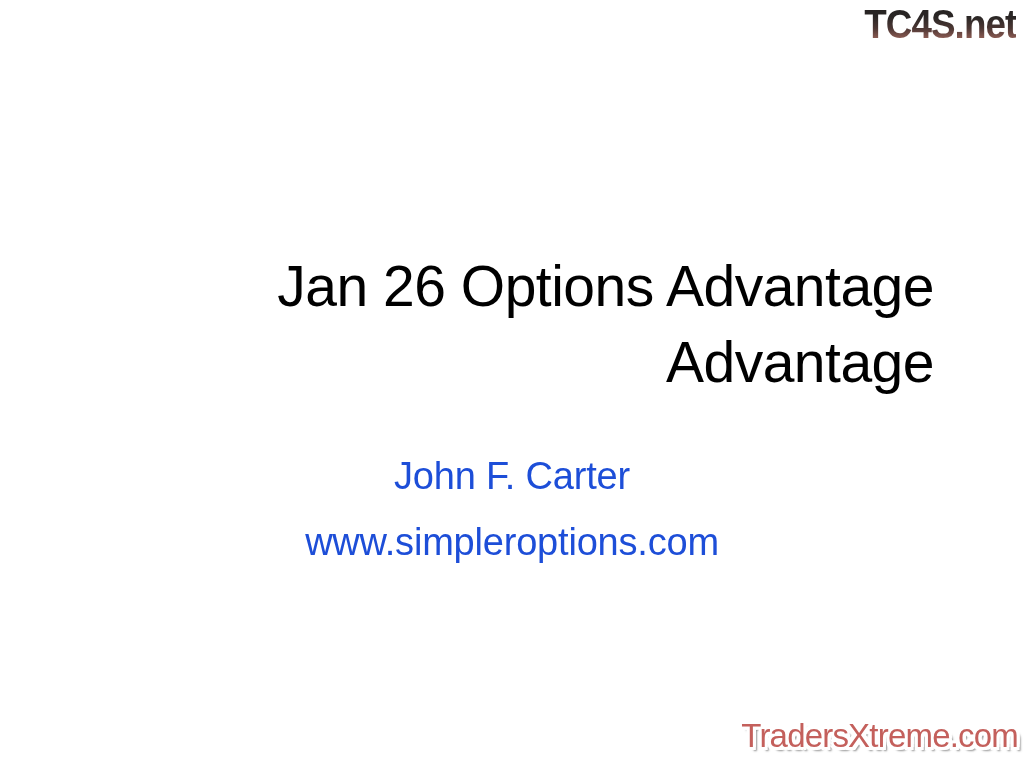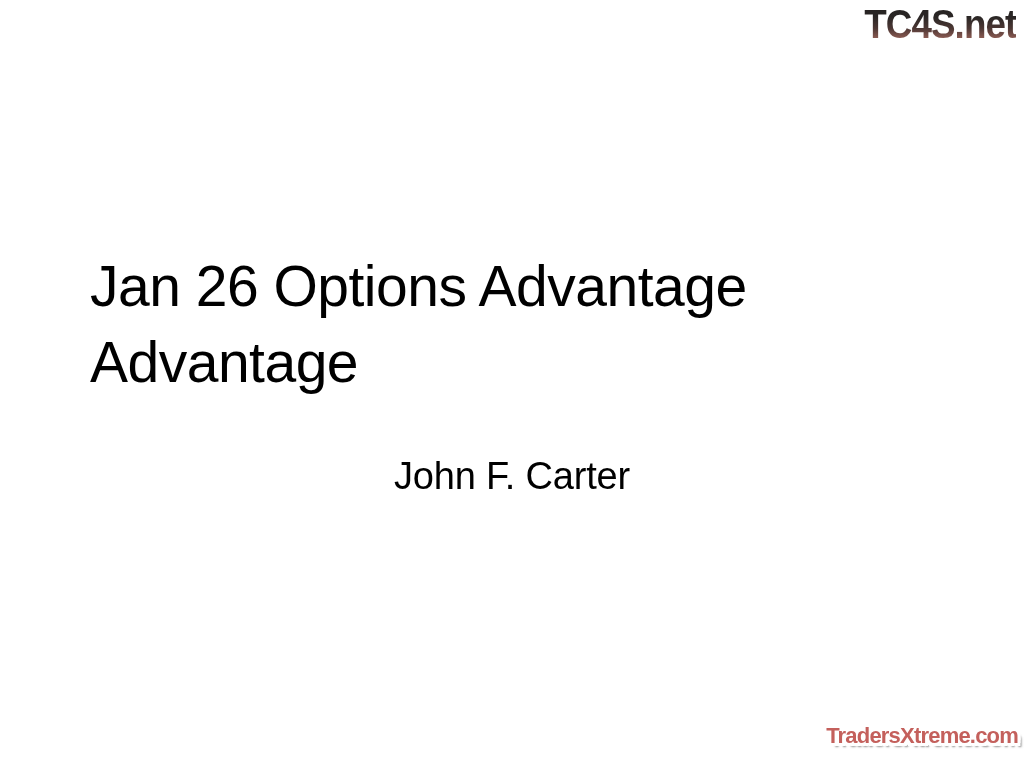--- a/index.html
+++ b/index.html
@@ -43,21 +43,21 @@
     white-space: nowrap;
     user-select: none;
   }
 
   
   .title-block {
     position: absolute;
     left: 90px;
     top: 248px;
     width: 844px;
-    text-align: left;
+    text-align: right;
   }
 
   .title-line {
     font-family: "Liberation Sans", sans-serif;
     font-weight: normal;
     font-size: 57px;
     line-height: 76px;
     color: #000000;
     letter-spacing: -0.5px;
     white-space: nowrap;
@@ -112,37 +112,37 @@
     top: 443px;
     width: 844px;
     text-align: center;
   }
 
   .subtitle-line {
     font-family: "Liberation Sans", sans-serif;
     font-weight: normal;
     font-size: 38px;
     line-height: 66px;
-    color: #000000;
+    color: #1d4ed8;
     letter-spacing: -0.2px;
     white-space: nowrap;
   }
 
   
   .tx-watermark {
     position: absolute;
     right: 6px;
     bottom: 14px;
     user-select: none;
   }
 
   .tx-text {
     font-family: "Liberation Sans", sans-serif;
-    font-weight: bold;
-    font-size: 22px;
+    font-weight: normal;
+    font-size: 33px;
     line-height: 36px;
     letter-spacing: -0.8px;
     color: #c4605c;
     white-space: nowrap;
     text-shadow:
       -2px  0   0 #ffffff,
        2px  0   0 #ffffff,
        0   -2px 0 #ffffff,
        0    2px 0 #ffffff,
       -2px -2px 0 #ffffff,
@@ -168,19 +168,20 @@
   <div class="tc4s-logo">TC4S.net</div>
 
   <div class="title-block">
     <div class="title-line">Jan 26 Options Advantage</div>
     <div class="title-line">Advantage</div>
   </div>
 
 
   <div class="subtitle-block">
     <div class="subtitle-line">John F. Carter</div>
+    <div class="subtitle-line">www.simpleroptions.com</div>
   </div>
 
   <div class="tx-watermark">
     <span class="tx-text">TradersXtreme.com</span>
   </div>
 
 </div>
 
 </body></html>

